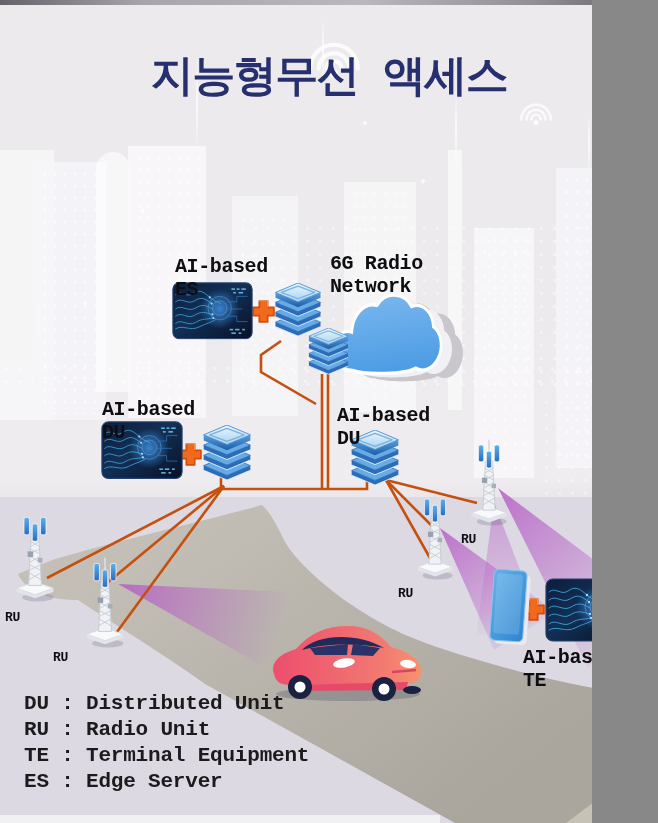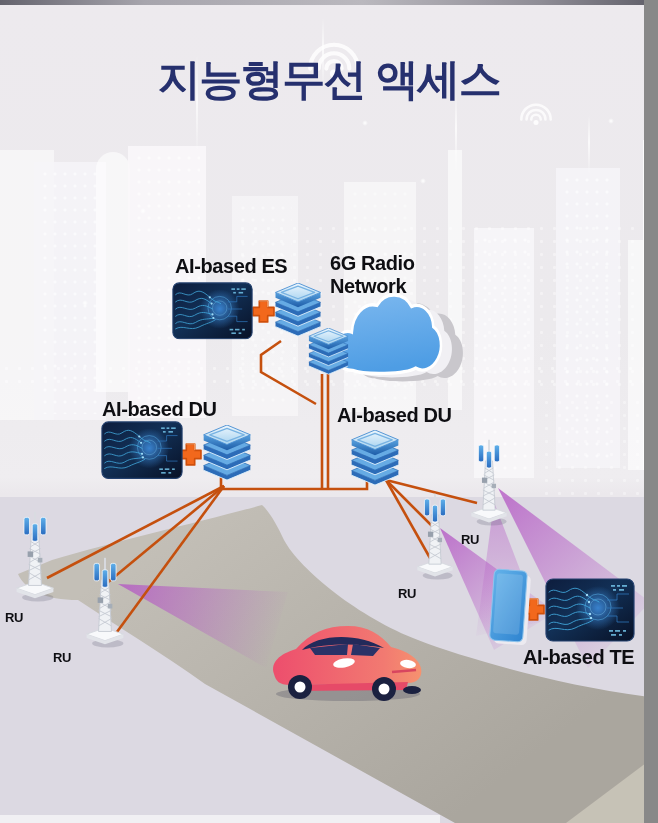--- a/index.html
+++ b/index.html
@@ -1,18 +1,18 @@
 <!DOCTYPE html>
 <html style="--title-navy: #26306e; --connector-orange: #c5500e; --plus-orange: #f2681c; --cloud-blue: #4e9de4; --stack-blue: #5ea7e2; --beam-purple: #b457c4; --car-pink: #ee5170; --road-gray: #b4b0a8; --bg-top: #ebe8ec; --bg-bottom: #dcd9e2; --chip-navy: #0c1a38; --antenna-blue: #3f8fd9;"><head>
 <meta charset="utf-8">
 <style>
   html,body{margin:0;padding:0;background:#888;}
   #stage{
-    position:relative;width:644px;height:823px;overflow:hidden;
-    font-family:Liberation Sans, sans-serif;
+    position:relative;width:592px;height:823px;overflow:hidden;
+    font-family:Liberation Mono, monospace;
     background:linear-gradient(180deg,#edeaee 0%,#eceaed 40%,#efedf0 58%,#ebe8ec 60%);
   }
   .abs{position:absolute;}
   
   .topbar{left:0;top:0;width:658px;height:5px;
     background:linear-gradient(90deg,#64636d,#a7a5ad 22%,#bab8be 55%,#8f8d96 82%,#5f5e68);}
   .lower-bg{left:0;top:497px;width:658px;height:326px;background:var(--bg-bottom,#dcd9e2);}
   .bottom-strip{left:0;top:815px;width:440px;height:8px;background:rgba(246,245,248,.8);}
   
   .bld{position:absolute;}
@@ -324,14 +324,20 @@
   <div class="lbl" style="left:175px;top:255px;width:120px;">AI-based ES</div>
   <div class="lbl" style="left:330px;top:252px;width:156px;">6G Radio Network</div>
   <div class="lbl" style="left:102px;top:398px;width:124px;">AI-based DU</div>
   <div class="lbl" style="left:337px;top:404px;width:124px;">AI-based DU</div>
   <div class="lbl" style="left:523px;top:646px;width:125px;">AI-based TE</div>
   <div class="lbl ru" style="left:5px;top:610px;width:60px;">RU</div>
   <div class="lbl ru" style="left:53px;top:650px;width:60px;">RU</div>
   <div class="lbl ru" style="left:398px;top:586px;width:60px;">RU</div>
   <div class="lbl ru" style="left:461px;top:532px;width:60px;">RU</div>
 
+  <div class="abs legend">
+    <div>DU : Distributed Unit</div>
+    <div>RU : Radio Unit</div>
+    <div>TE : Terminal Equipment</div>
+    <div>ES : Edge Server</div>
+  </div>
 
 </div>
 
 </body></html>

